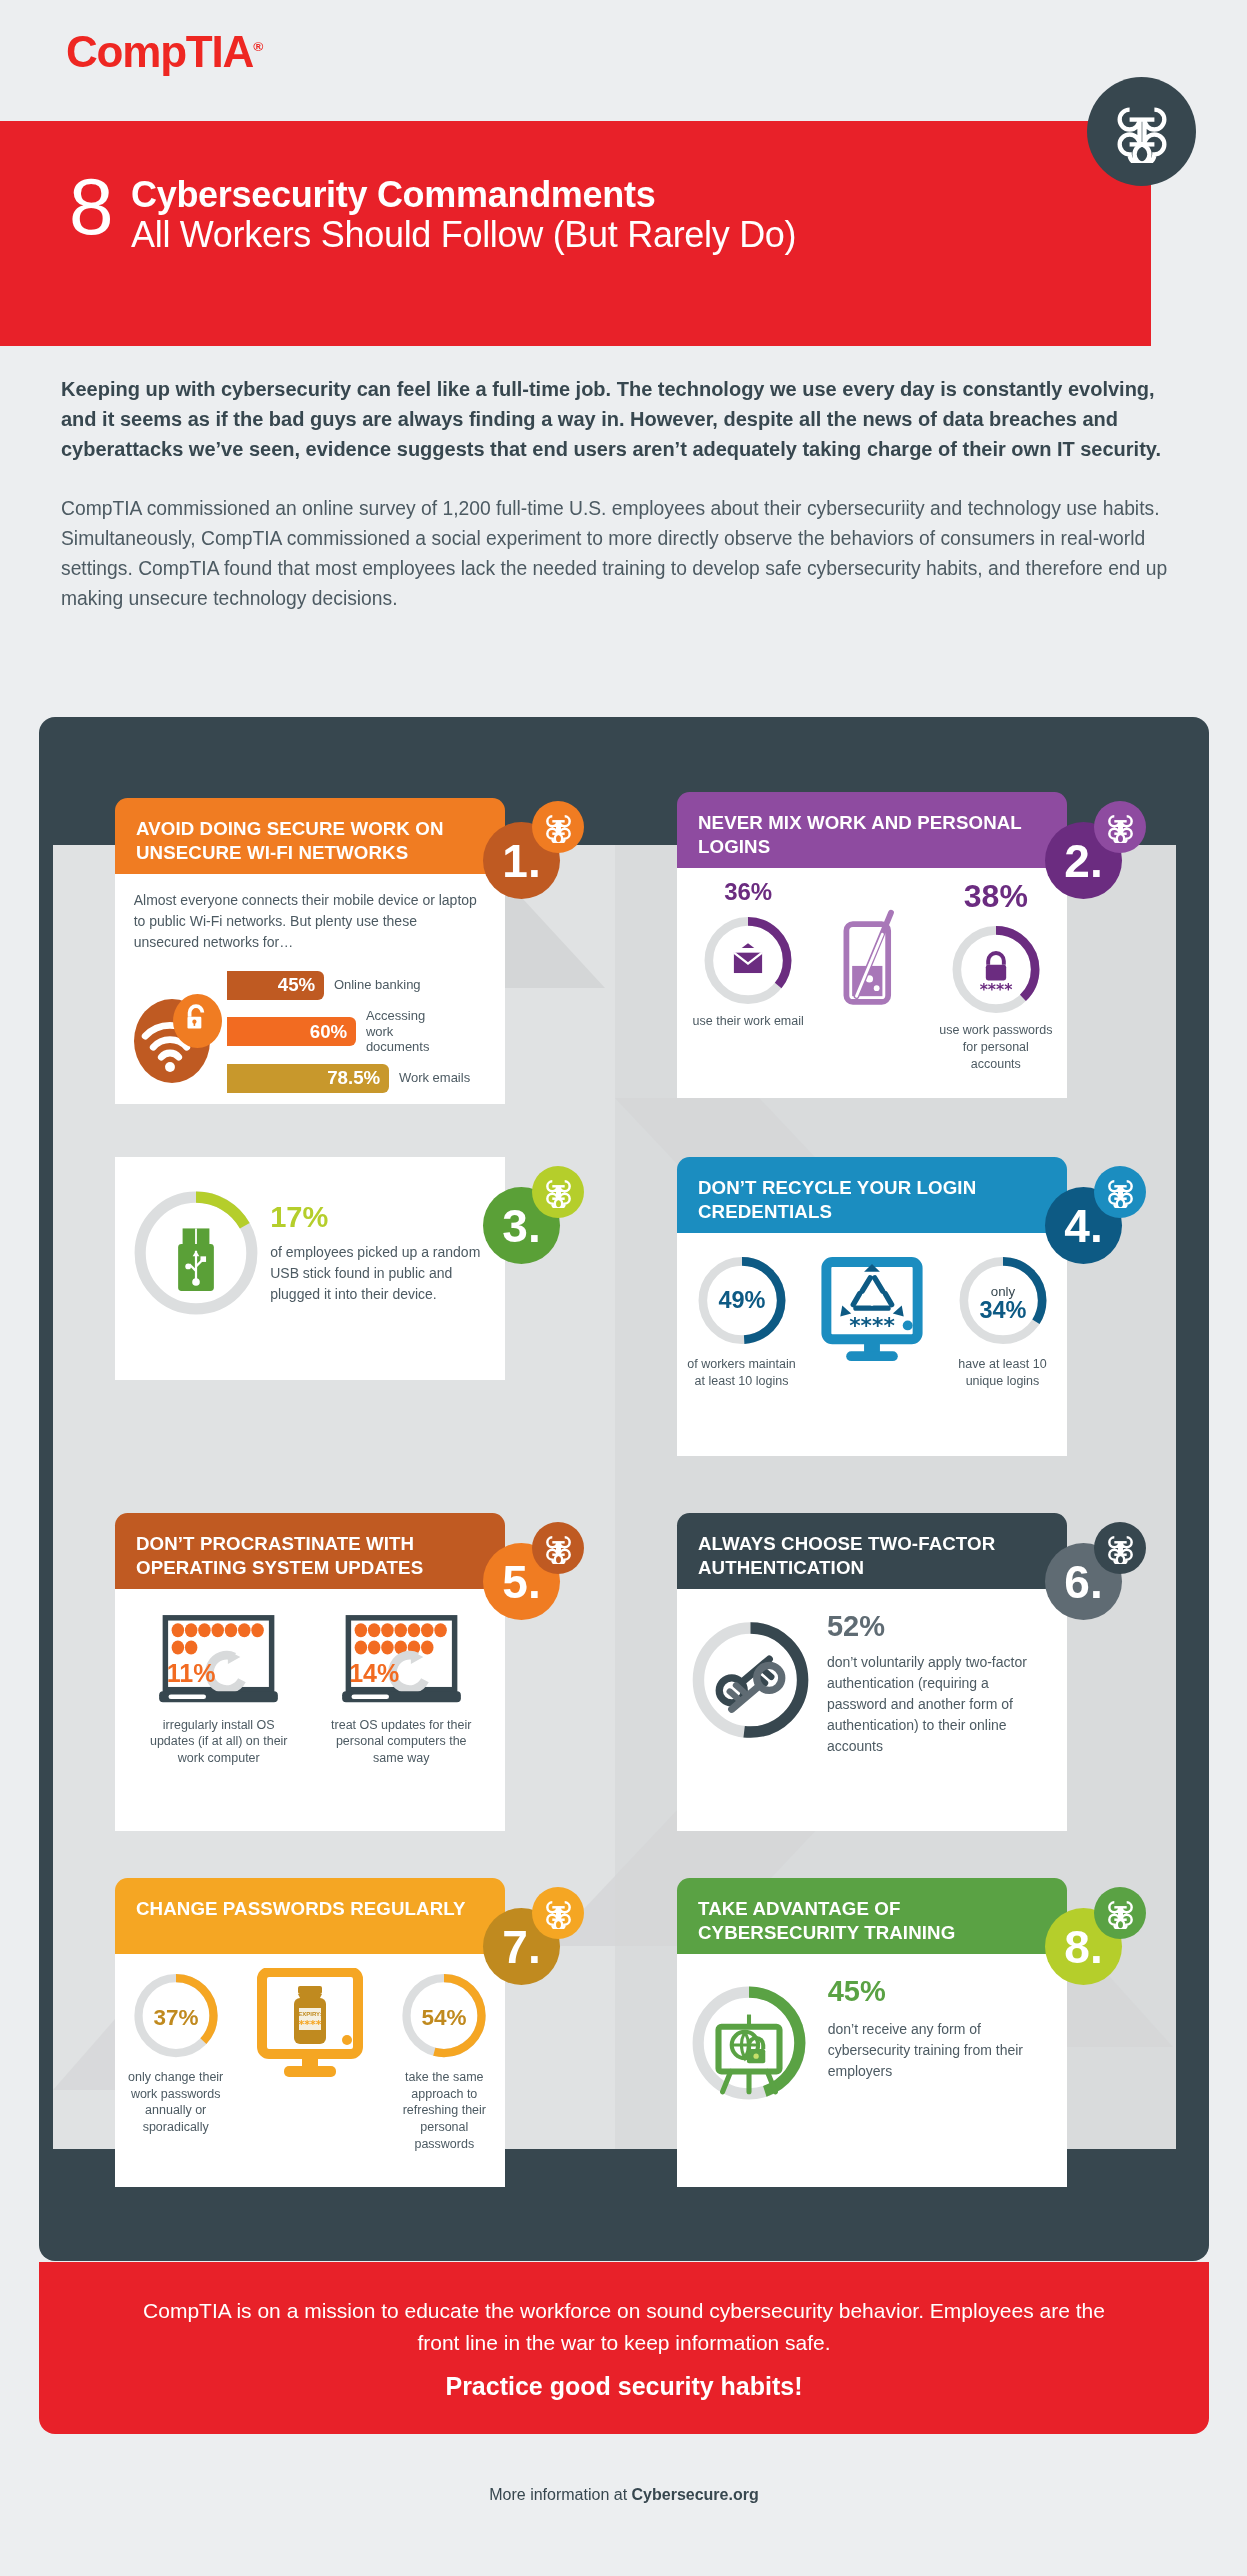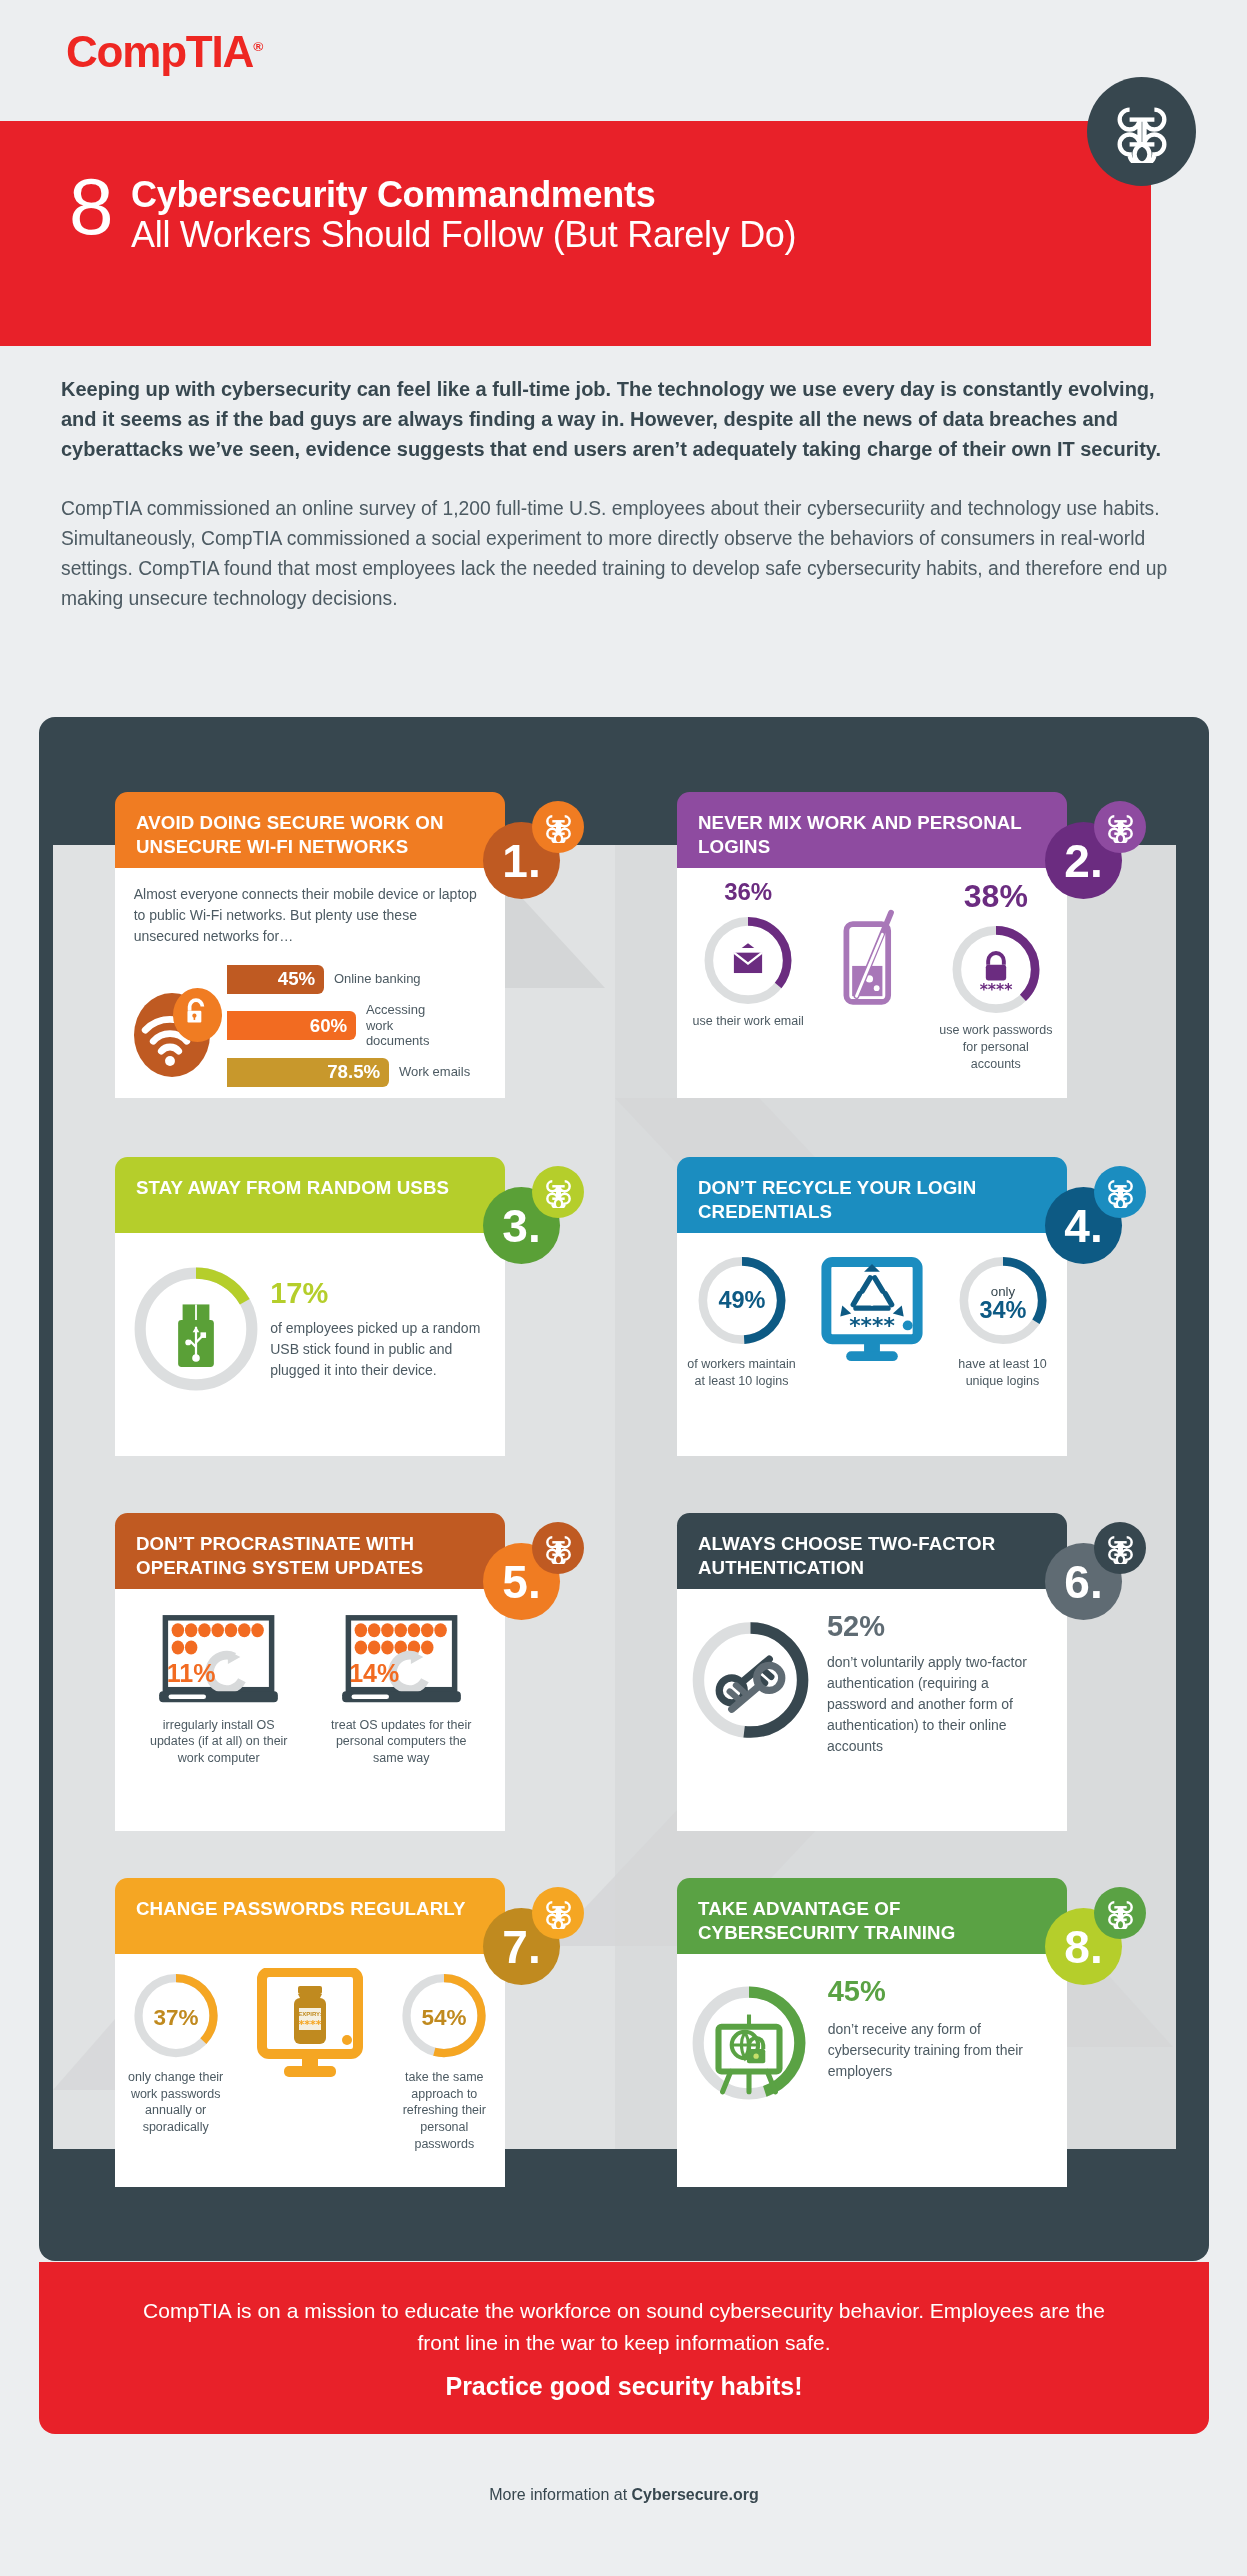--- a/index.html
+++ b/index.html
@@ -152,21 +152,21 @@
 <div class="grid-bg"></div>
 <div class="grid-bg-right"></div>
 
 <div class="chev" style="left:312px;top:845px;width:293px;height:143px;clip-path:polygon(0 0,55% 0,100% 100%,45% 100%);"></div>
 <div class="chev" style="left:615px;top:1098px;width:262px;height:125px;clip-path:polygon(0 0,55% 0,100% 100%,45% 100%);opacity:.8;"></div>
 <div class="chev" style="left:549px;top:1809px;width:287px;height:137px;clip-path:polygon(0 100%,45% 0,100% 0,55% 100%);opacity:.8;"></div>
 <div class="chev" style="left:923px;top:1922px;width:250px;height:125px;clip-path:polygon(0 0,55% 0,100% 100%,45% 100%);opacity:.75;"></div>
 <div class="chev" style="left:53px;top:1984px;width:206px;height:106px;clip-path:polygon(0 100%,45% 0,100% 0,55% 100%);opacity:.7;"></div>
 
 <div class="card" style="left:115px;top:792px;width:390px;height:306px;">
-  <div class="card-head" style="background:#f07c22;height:76px;">
+  <div class="card-head" style="background:#f07c22;height:76px;margin-top:6px;">
     <span>AVOID DOING SECURE WORK ON UNSECURE WI-FI NETWORKS</span>
   </div>
   <div class="card-body" style="height:230px;padding:16px 18.7px 0 18.7px;">
     <div class="body-p" style="width:349px;">Almost everyone connects their mobile device or laptop to public Wi-Fi networks. But plenty use these unsecured networks for…</div>
     <div style="display:flex;align-items:center;margin-top:17.5px;">
 
       <div style="position:relative;width:87px;height:94px;flex:0 0 87px;">
         <div style="position:absolute;left:0;top:10px;width:76px;height:84px;border-radius:50%;background:#bf5a22;"></div>
         <svg viewBox="0 0 100 100" style="position:absolute;left:5px;top:26px;width:62px;height:62px;">
           <path d="M10 34 A55 55 0 0 1 90 34" fill="none" stroke="#fff" stroke-width="11" stroke-linecap="round"></path>
@@ -268,23 +268,20 @@
       <svg viewBox="0 0 100 100">
           <path d="M30 14 a16 16 0 1 0 16 16 v40 a16 16 0 1 1 -16 16 a16 16 0 1 1 16 -16 v-40 a16 16 0 1 1 -16 -16z M70 14 a16 16 0 1 1 -16 16 v40 a16 16 0 1 0 16 16 a16 16 0 1 0 -16 -16 v-40 a16 16 0 1 0 16 -16z" fill="none" stroke="#fff" stroke-width="8"></path>
           <rect x="30" y="26" width="40" height="8" fill="#fff"></rect>
           <rect x="30" y="66" width="40" height="8" fill="#fff"></rect>
         </svg>
     </div>
   </div>
 </div>
 
 <div class="card" style="left:115px;top:1157px;width:390px;height:299px;">
-  <div class="card-head" style="background:#b5ce2b;height:76px;">
-    <span>STAY AWAY FROM RANDOM USBS</span>
-  </div>
   <div class="card-body" style="height:223px;">
     <div style="display:flex;align-items:center;padding:21px 18.7px 0 13.7px;">
       <div class="donut" style="flex:0 0 134px;">
         <svg viewBox="0 0 120 120" style="width:134px;height:150px;">
           <circle cx="60" cy="60" r="50" fill="none" stroke="#dcdedf" stroke-width="10"></circle>
           <circle cx="60" cy="60" r="50" fill="none" stroke="#b5ce2b" stroke-width="10" stroke-dasharray="53 261" transform="rotate(-90 60 60)"></circle>
           <g>
             <rect x="48" y="38" width="24" height="14" fill="#5aa037"></rect>
             <line x1="60" y1="38" x2="60" y2="52" stroke="#fff" stroke-width="1.6"></line>
             <rect x="44" y="52" width="32" height="42" rx="3" fill="#5aa037"></rect>

